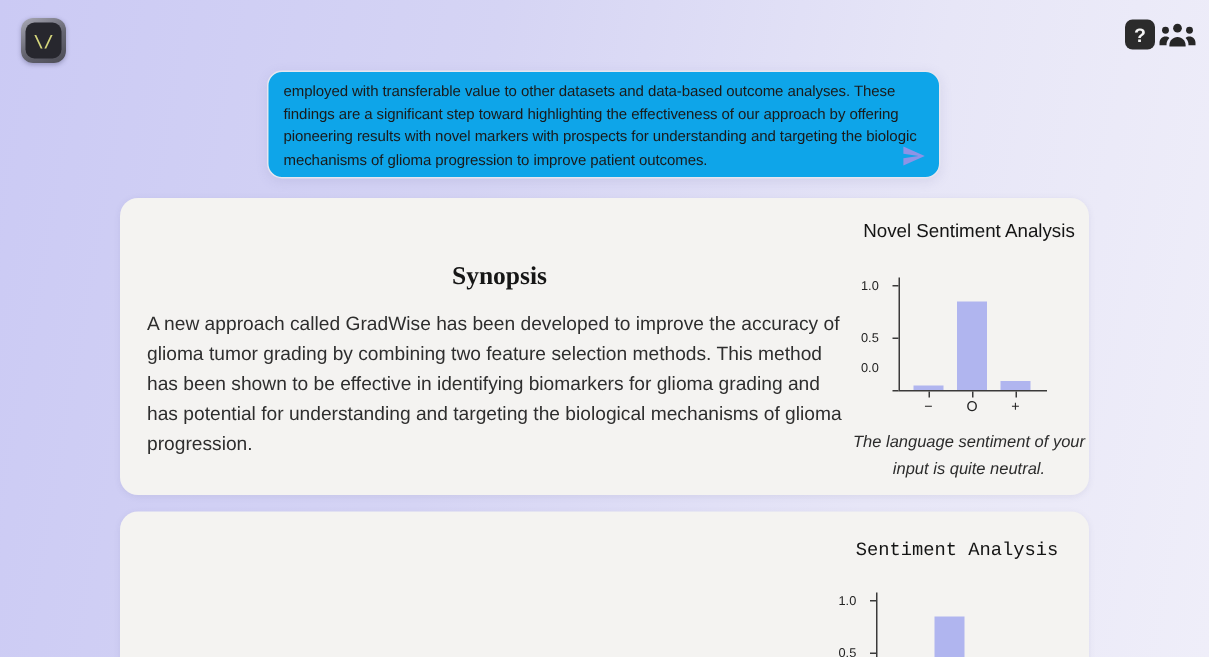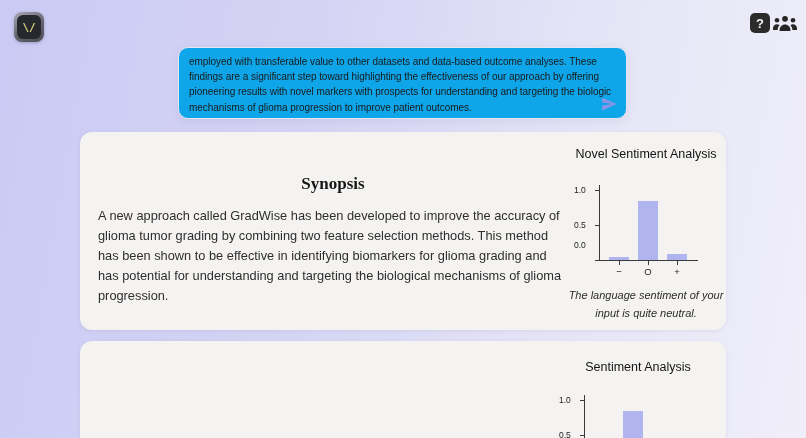--- a/index.html
+++ b/index.html
@@ -61,21 +61,21 @@
   }
   .paper-link {
     position:absolute; left:14px; top:12px; width:478px;
     text-align:center; font-size:14px; line-height:26.5px;
     color:#4d7fd0; text-decoration:underline; cursor:pointer;
   }
   .panel-title {
     position:absolute; left:486px; top:15px; width:160px;
     text-align:center; font-size:12.5px; color:#141414; white-space:nowrap;
   }
-  .panel-title.p2 { top:19px; left:478px; }
+  .panel-title.p2 { top:19px; left:478px;font-family:Liberation Mono, monospace; }
   .chart-caption {
     position:absolute; left:486px; top:154px; width:160px;
     text-align:center; font-style:italic; font-size:11px; line-height:18px; color:#2c2c2c;
   }
 
   
   .chart { position:absolute; width:130px; height:100px; }
   .chart .axis-y { position:absolute; width:1px; background:#3a3a3a; }
   .chart .axis-x { position:absolute; height:1px; background:#3a3a3a; }
   .chart .ytick { position:absolute; width:4px; height:1px; background:#3a3a3a; }

